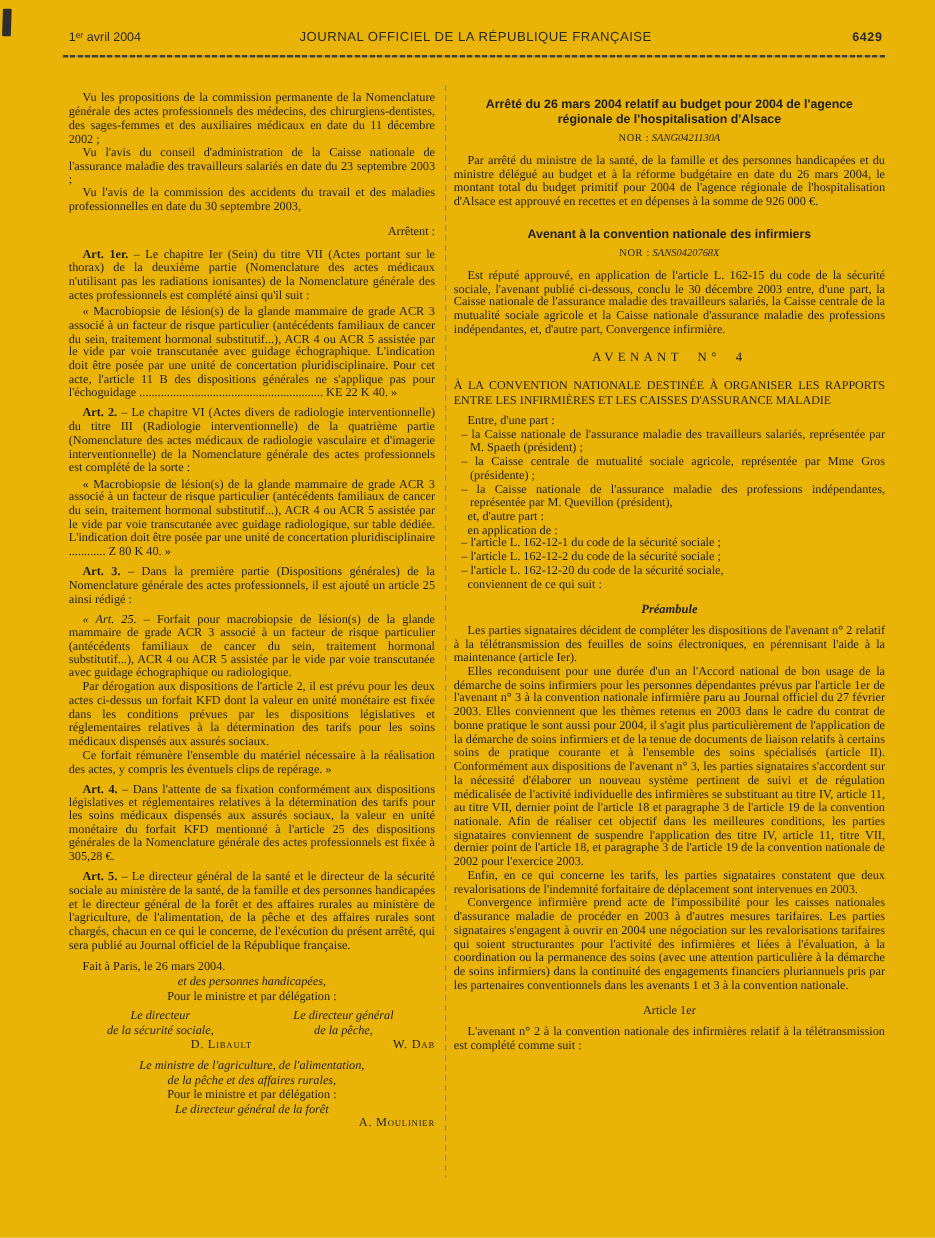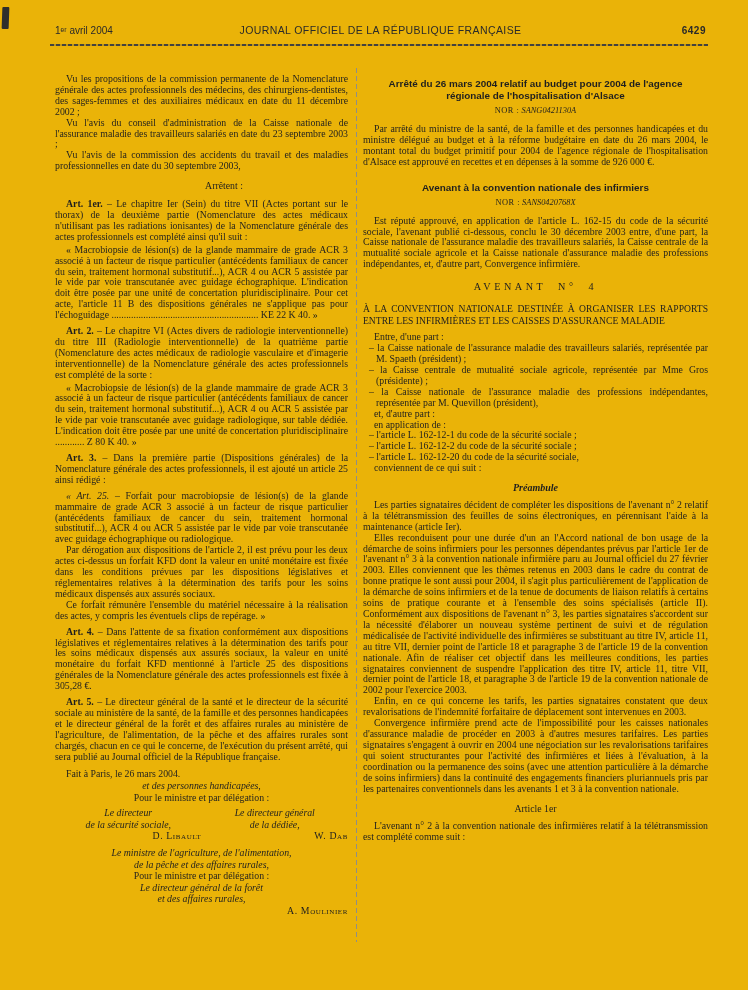--- a/index.html
+++ b/index.html
@@ -42,21 +42,21 @@
   .divider{
     width:1px;margin:4px 6px 30px 8px;
     background:repeating-linear-gradient(180deg,#8f8d89 0 5px,transparent 5px 8px);
   }
   .col-right{width:345px;padding-top:6px;}
   p{margin:0;}
   .ind{text-indent:11px;}
   .art{margin-top:5px;}
   .art b{font-weight:bold;}
   .art i{font-style:italic;}
-  .arretent{margin:9px 0 7px 45px;text-align:center;}
+  .arretent{margin:9px 0 7px 45px;text-align:right;}
   
   .dash{margin-left:13px;text-indent:-7px;}
   
   .fait{margin-top:7px;text-indent:11px;text-align:left;}
   .sig{ text-align:center;line-height:11.5px;}
   .sig.it{font-style:italic;}
   .sig-name{text-align:right;font-variant:small-caps;letter-spacing:.6px;line-height:12px;}
   .sig-top{margin-top:5px;}
   .sig-row{display:flex;margin-top:4px;}
   .sig-row .sig-block{flex:1;}
@@ -128,29 +128,28 @@
         <p class="sig it">et des personnes handicapées,</p>
         <p class="sig">Pour le ministre et par délégation :</p>
         <div class="sig-row">
           <div class="sig-block">
             <p class="sig it">Le directeur</p>
             <p class="sig it">de la sécurité sociale,</p>
             <p class="sig-name">D. Libault</p>
           </div>
           <div class="sig-block">
             <p class="sig it">Le directeur général</p>
-            <p class="sig it">de la dédiée,</p>
+            <p class="sig it">de la pêche,</p>
             <p class="sig-name">W. Dab</p>
           </div>
         </div>
         <p class="sig it sig-top">Le ministre de l'agriculture, de l'alimentation,</p>
         <p class="sig it">de la pêche et des affaires rurales,</p>
         <p class="sig">Pour le ministre et par délégation :</p>
         <p class="sig it">Le directeur général de la forêt</p>
-        <p class="sig it">et des affaires rurales,</p>
         <p class="sig-name">A. Moulinier</p>
       </div>
     </section>
 
     <div class="divider"></div>
 
     <section class="col col-right">
       <h2 class="head-bold" style="margin-top:8px;">Arrêté du 26 mars 2004 relatif au budget pour 2004 de l'agence régionale de l'hospitalisation d'Alsace</h2>
       <p class="nor"><span class="nor-label">NOR :</span> <span class="nor-code">SANG0421130A</span></p>
       <p class="ind">Par arrêté du ministre de la santé, de la famille et des personnes handicapées et du ministre délégué au budget et à la réforme budgétaire en date du 26 mars 2004, le montant total du budget primitif pour 2004 de l'agence régionale de l'hospitalisation d'Alsace est approuvé en recettes et en dépenses à la somme de 926 000 €.</p>

